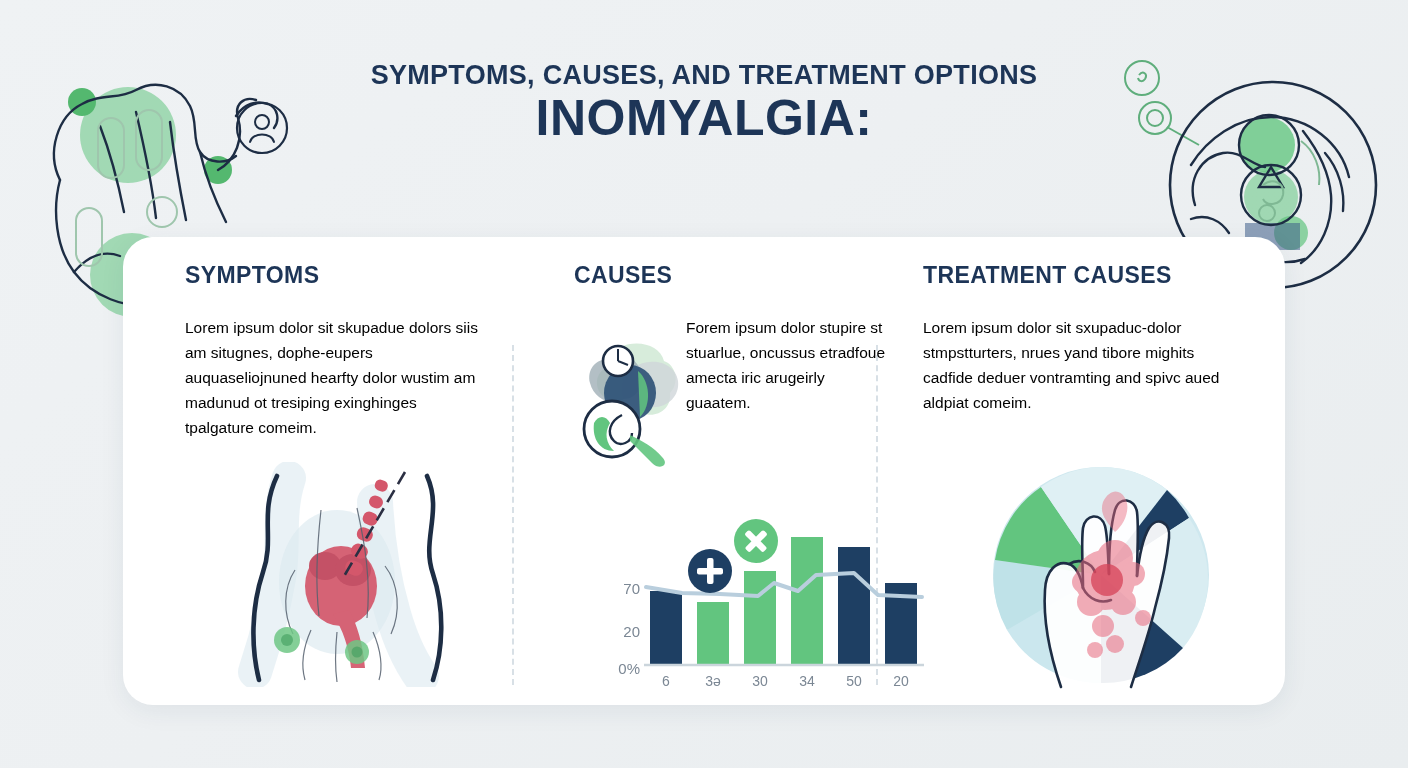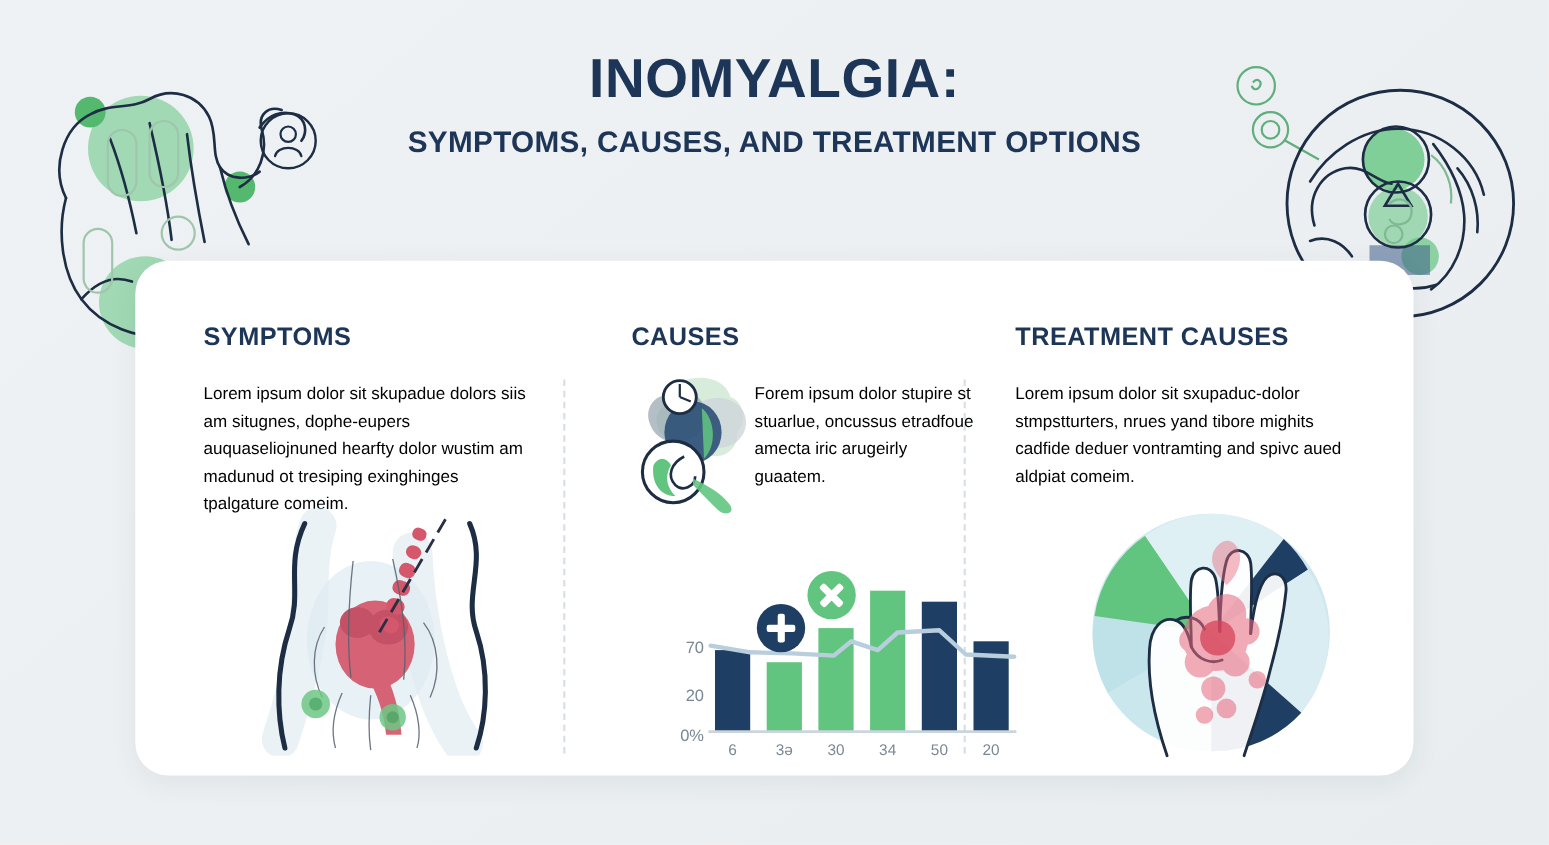--- a/index.html
+++ b/index.html
@@ -38,21 +38,21 @@
   
   #card {
     position: absolute; left: 123px; top: 237px;
     width: 1162px; height: 468px;
     background: #ffffff;
     border-radius: 30px;
     box-shadow: 0 6px 26px rgba(30,50,80,.07);
   }
   .col {
     position: absolute; top: 0; height: 468px;
-    padding-top: 56px;
+    padding-top: 25px;
   }
   #col-symptoms  { left: 62px;  width: 330px; }
   #col-causes    { left: 451px; width: 340px; }
   #col-treatment { left: 800px; width: 330px; }
 
   .col-title {
     font-size: 23px; font-weight: 700; letter-spacing: .4px;
     color: #1d3557; margin-bottom: 26px;
   }
   .col-body {
@@ -137,22 +137,22 @@
       <path d="M116,196 C124,214 140,226 158,230"></path>
     </g>
     <g fill="none" stroke="#7fb894" stroke-width="2">
       <path d="M168,140 c10,-8 22,-2 20,10 c-2,10 -16,12 -20,4"></path>
       <circle cx="172" cy="168" r="8"></circle>
       <path d="M206,96 c14,10 20,28 18,44"></path>
     </g>
   </svg>
 
   <div id="header">
+    <div id="sub-title">SYMPTOMS, CAUSES, AND TREATMENT OPTIONS</div>
     <div id="main-title">INOMYALGIA:</div>
-    <div id="sub-title">SYMPTOMS, CAUSES, AND TREATMENT OPTIONS</div>
   </div>
 
   <div id="card">
 
     <div class="divider" id="divider-1"></div>
     <div class="divider" id="divider-2"></div>
 
     <div class="col" id="col-symptoms">
       <div class="col-title">SYMPTOMS</div>
       <div class="col-body">Lorem ipsum dolor sit skupadue dolors siis am situgnes, dophe-eupers auquaseliojnuned hearfty dolor  wustim am madunud ot tresiping exinghinges tpalgature comeim.</div>

